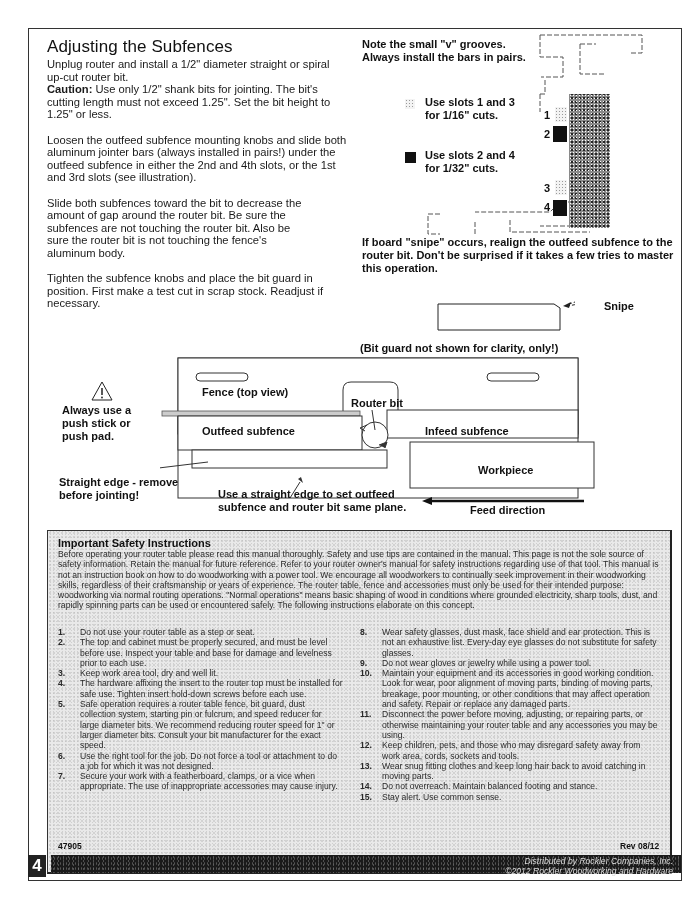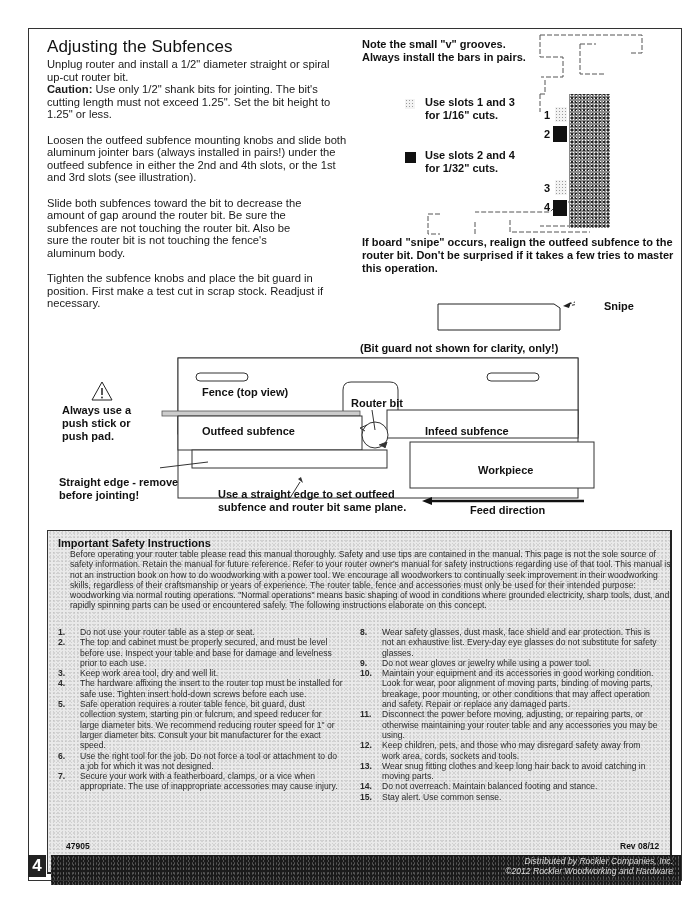--- a/index.html
+++ b/index.html
@@ -10,26 +10,26 @@
   .body-text{font-size:11.2px;line-height:12.6px;color:#1a1a1a;}
   .body-text p{margin:0 0 12.6px 0;}
   .body-text b{font-weight:bold;}
   .bold{font-weight:bold;}
   .lbl{font-size:11px;font-weight:bold;line-height:13px;}
   .safety{position:absolute;left:47px;top:530px;width:625px;height:344px;border:1px solid #333;border-right:2px solid #222;border-bottom:2px solid #222;box-sizing:border-box;
     background-color:#e9e9e9;
     background-image:radial-gradient(#b8b8b8 0.6px,transparent 0.8px),radial-gradient(#cfcfcf 0.5px,transparent 0.7px);
     background-size:4px 4px,3px 3px;background-position:0 0,1px 2px;}
   .safety-title{position:absolute;left:10px;top:6px;font-size:11px;font-weight:bold;}
-  .safety-intro{position:absolute;left:22px;top:18px;width:605px;font-size:8.6px;line-height:10.3px;color:#2a2a2a;}
+  .safety-intro{position:absolute;left:10px;top:18px;width:605px;font-size:8.6px;line-height:10.3px;color:#2a2a2a;}
   .col{position:absolute;top:96px;font-size:8.6px;line-height:10.3px;color:#2a2a2a;}
   .item{display:flex;margin:0;}
   .item .n{width:22px;flex:none;font-weight:bold;}
   .item .t{flex:1;}
-  .footer-bar{position:absolute;left:51px;top:855px;width:630px;height:30px;
+  .footer-bar{position:absolute;left:51px;top:855px;width:630px;height:18px;
     background-color:#1a1a1a;
     background-image:radial-gradient(#777 0.5px,transparent 0.8px),radial-gradient(#555 0.5px,transparent 0.8px);
     background-size:5px 4px,3px 5px;background-position:0 0,2px 1px;}
   .page-num{position:absolute;left:28px;top:855px;width:18px;height:22px;background:#222;color:#fff;font-size:17px;font-weight:bold;text-align:center;line-height:22px;}
   .footer-credit{position:absolute;right:8px;top:2px;text-align:right;font-size:8.6px;font-style:italic;line-height:9.5px;color:#ddd;}
   .small{font-size:8.5px;}
   .stipple{background-color:#8a8a8a;background-image:radial-gradient(#fff 0.6px,transparent 0.9px),radial-gradient(#222 0.7px,transparent 1px);background-size:3px 3px,4px 4px;background-position:0 0,1px 2px;}
   .stipple-light{background-color:#f3f3f3;background-image:radial-gradient(#999 0.5px,transparent 0.8px);background-size:3px 3px;}
 </style>
 </head>
@@ -195,21 +195,21 @@
         <span class="n">14.</span>
         <span class="t">Do not overreach. Maintain balanced footing and stance.</span>
       </div>
     <div class="item">
         <span class="n">15.</span>
         <span class="t">Stay alert. Use common sense.</span>
       </div>
   </div>
 </div>
 
-<div class="abs small bold" style="left:58px;top:841px;margin-left:8px;">47905</div>
+<div class="abs small bold" style="left:58px;top:841px;">47905</div>
 <div class="abs small bold" style="left:620px;top:841px;">Rev 08/12</div>
 <div class="page-num">4</div>
 <div class="footer-bar">
   <div class="footer-credit">
     <div>Distributed by Rockler Companies, Inc.</div>
     <div>©2012 Rockler Woodworking and Hardware</div>
   </div>
 </div>
 <div class="abs" style="left:28px;top:880px;width:654px;height:1px;background:#333;"></div>
 

